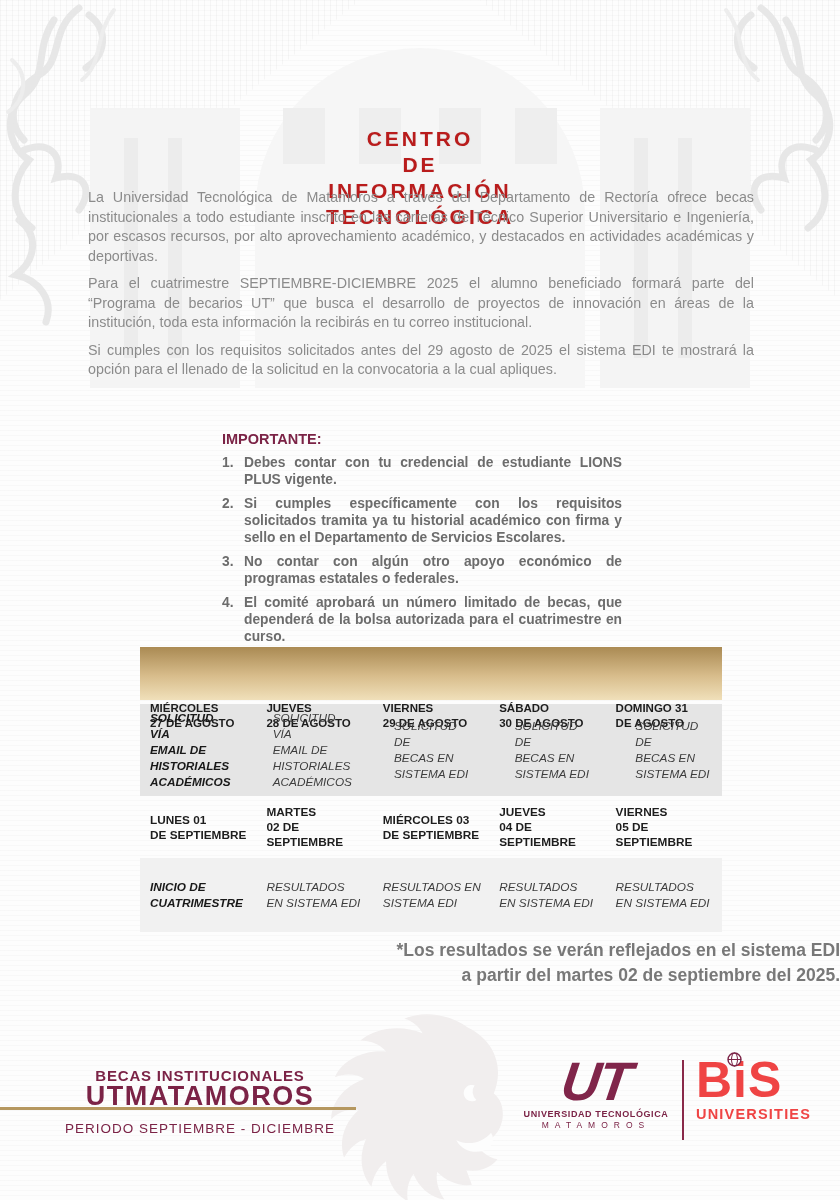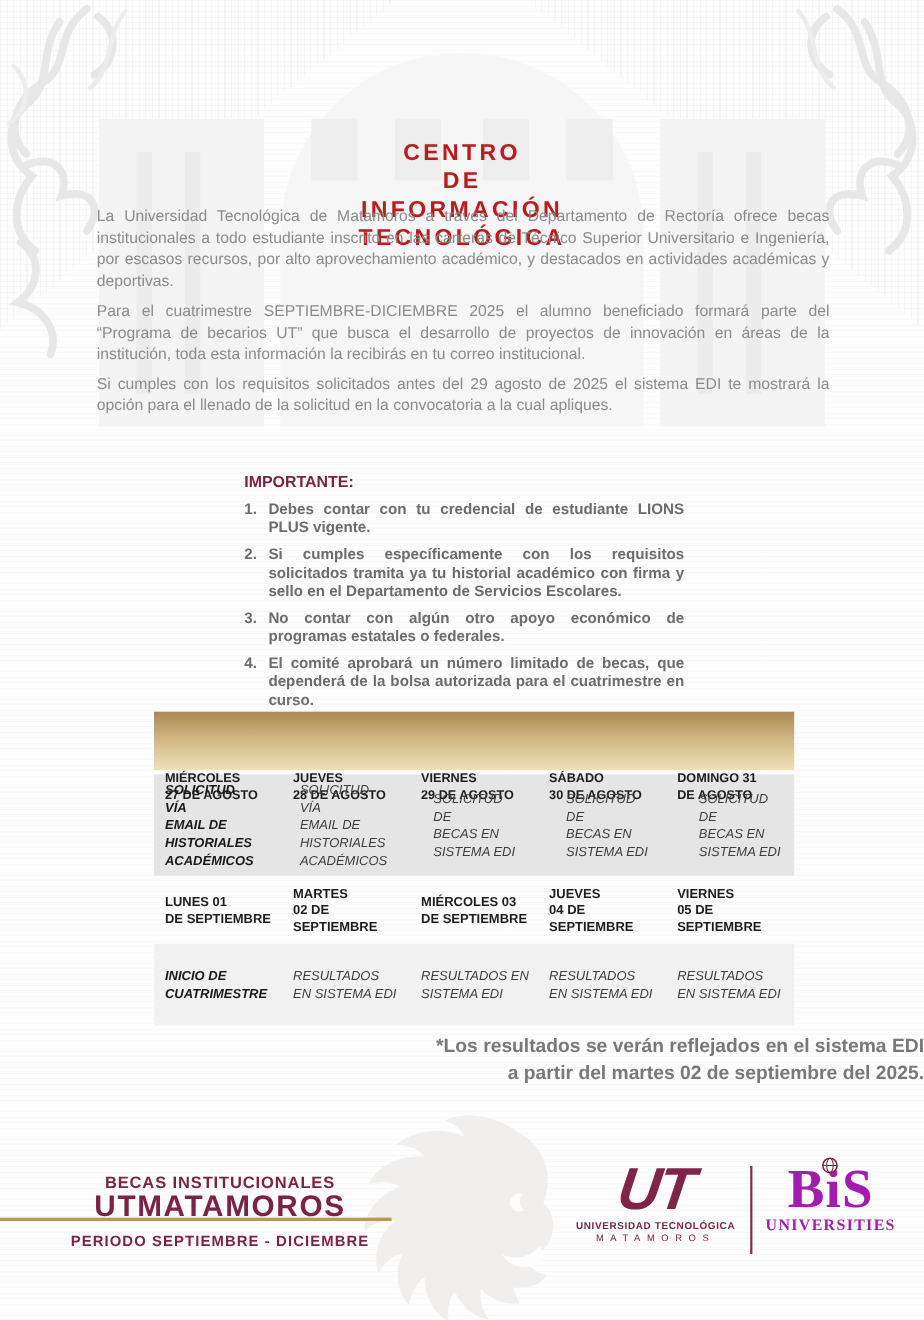--- a/index.html
+++ b/index.html
@@ -82,31 +82,31 @@
   
   .footnote{
     position:absolute;left:0;top:938px;width:840px;text-align:right;
     color:#787878;font-weight:700;font-size:17.5px;line-height:25px;white-space:pre-line;
   }
   
   .gold-line{position:absolute;left:0;top:1107px;width:356px;height:3px;background:#b5975f;}
   .footer-left{position:absolute;left:0;top:1068px;width:400px;text-align:center;color:#7b2346;}
   .fl-title{font-weight:700;font-size:15px;letter-spacing:0.8px;line-height:15px;}
   .fl-name{font-weight:800;font-size:27px;letter-spacing:1.5px;line-height:26px;}
-  .fl-period{font-weight:700;font-size:13.5px;letter-spacing:1px;margin-top:12px;}
+  .fl-period{font-weight:400;font-size:13.5px;letter-spacing:1px;margin-top:12px;}
   .footer-right{position:absolute;left:520px;top:1056px;display:flex;align-items:flex-start;}
   .ut-block{width:152px;text-align:center;color:#7b2346;}
   .ut-mark{
     font-size:54px;line-height:50px;font-weight:800;font-style:italic;
     transform:skewX(-8deg);color:#80254a;letter-spacing:-2px;
   }
   .ut-sub1{font-weight:700;font-size:9px;letter-spacing:0.6px;margin-top:3px;}
   .ut-sub2{font-weight:400;font-size:8.5px;letter-spacing:6px;margin-top:1px;}
   .logo-divider{width:2px;height:80px;background:#8a2a4a;margin:4px 12px 0 10px;}
-  .bis-block{text-align:center;color:#a21caf;font-family:Liberation Serif, serif;}
+  .bis-block{text-align:left;color:#ef4444;}
   .bis-mark{position:relative;font-weight:800;font-size:50px;line-height:48px;letter-spacing:1px;display:inline-block;}
   .bis-globe{position:absolute;left:31px;top:-4px;}
   .bis-sub{font-weight:800;font-size:14.5px;letter-spacing:1.2px;margin-top:2px;}
 </style>
 </head>
 <body>
 
 <div class="page">
 
   <div class="texture"></div>

